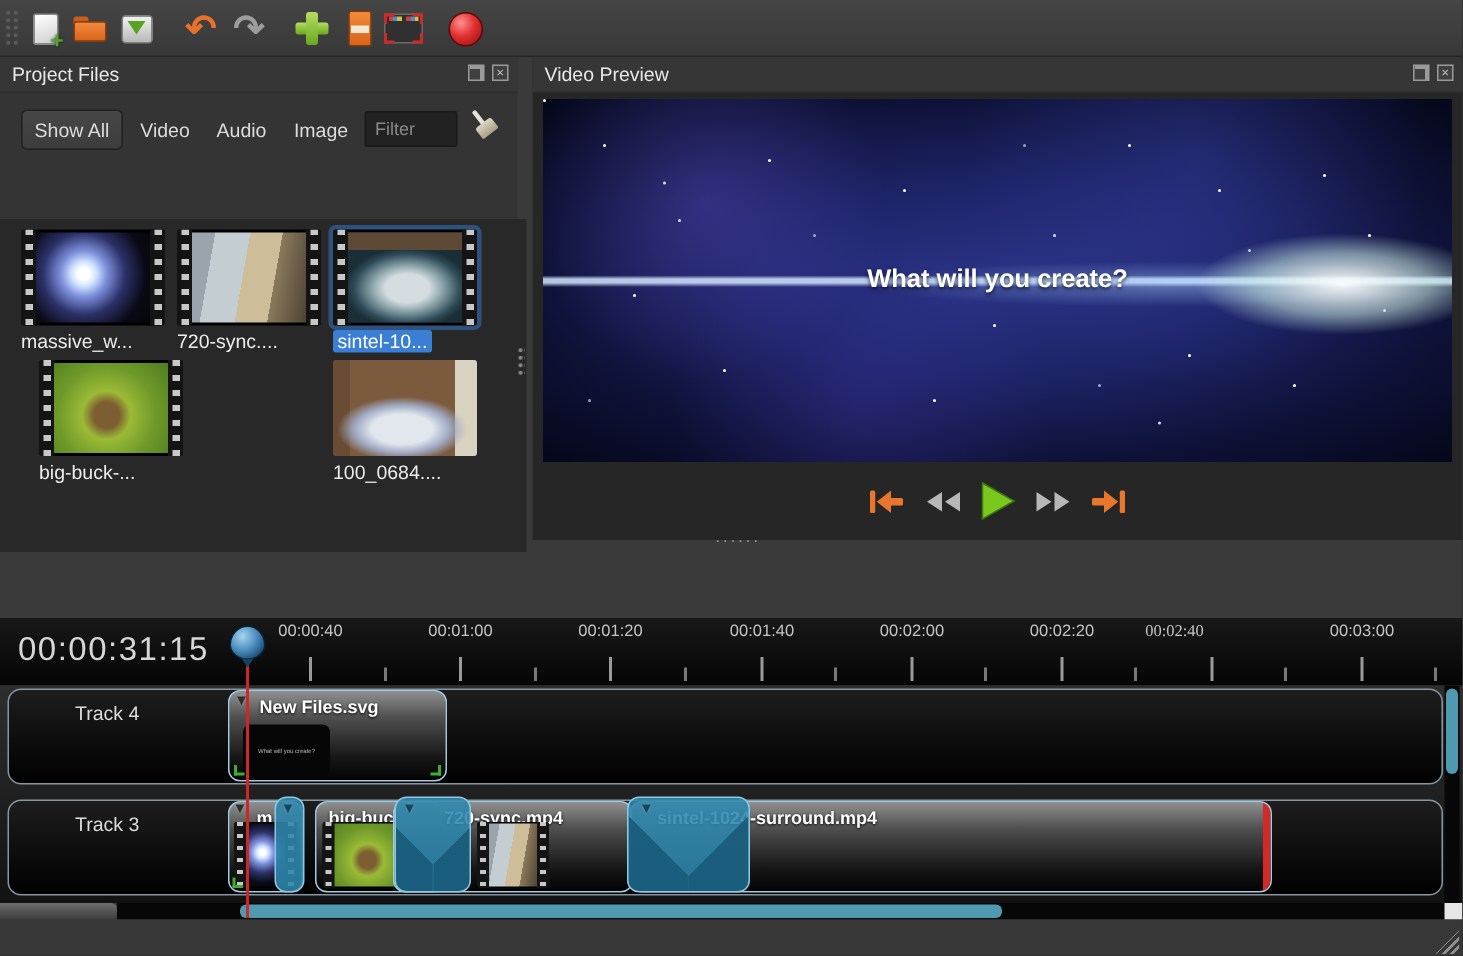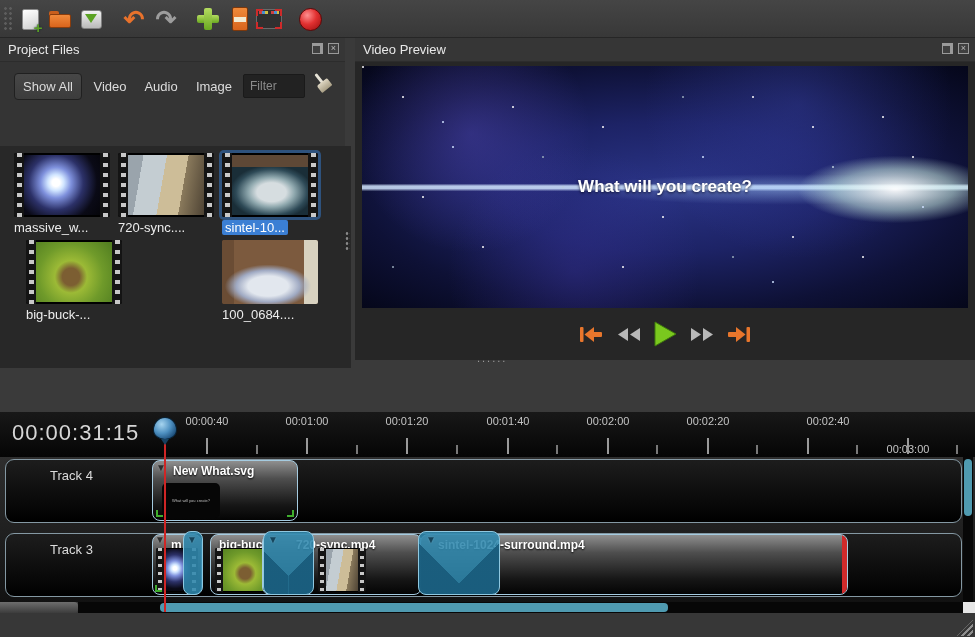--- a/index.html
+++ b/index.html
@@ -381,22 +381,22 @@
   </div>
 
   <div class="abs ruler">
     <div class="curtime">00:00:31:15</div>
     <div class="ticklabel" style="left:172px;">00:00:40</div>
     <div class="ticklabel" style="left:272px;">00:01:00</div>
     <div class="ticklabel" style="left:372px;">00:01:20</div>
     <div class="ticklabel" style="left:473px;">00:01:40</div>
     <div class="ticklabel" style="left:573px;">00:02:00</div>
     <div class="ticklabel" style="left:673px;">00:02:20</div>
-    <div class="ticklabel" style="left:793px;">00:02:40</div>
-    <div class="ticklabel" style="left:873px;margin-top:28px;">00:03:00</div>
+    <div class="ticklabel" style="left:748px;font-family:Liberation Serif, serif;">00:02:40</div>
+    <div class="ticklabel" style="left:873px;">00:03:00</div>
     <div class="tickmajor" style="left:206px;"></div>
       <div class="tickmajor" style="left:306px;"></div>
     <div class="tickmajor" style="left:406px;"></div>
       <div class="tickmajor" style="left:507px;"></div>
     <div class="tickmajor" style="left:607px;"></div>
       <div class="tickmajor" style="left:707px;"></div>
     <div class="tickmajor" style="left:807px;"></div>
       <div class="tickmajor" style="left:907px;"></div>
     <div class="tickminor" style="left:256px;"></div>
       <div class="tickminor" style="left:356px;"></div>
@@ -412,21 +412,21 @@
 
     <div class="trackrow" style="top:2px;">
       <div class="trackname">Track 4</div>
     </div>
 
     <div class="trackrow" style="top:76px;">
       <div class="trackname">Track 3</div>
     </div>
 
     <div class="clip" style="left:152px; top:3px; width:146px;">
-      <div class="cliplabel" style="left:20px;">New What.svg</div>
+      <div class="cliplabel" style="left:20px;">New Files.svg</div>
       <div class="titlethumb">
         <span>What will you create?</span>
       </div>
       <div class="greencorner" style="left:3px; bottom:3px;"></div>
       <div class="greencorner r" style="right:3px; bottom:3px;"></div>
     </div>
     <div class="chev" style="left:156px; top:5px;">▼</div>
 
     <div class="clip" style="left:152px; top:77px; width:50px;">
       <div class="cliplabel" style="left:18px;">m</div>

